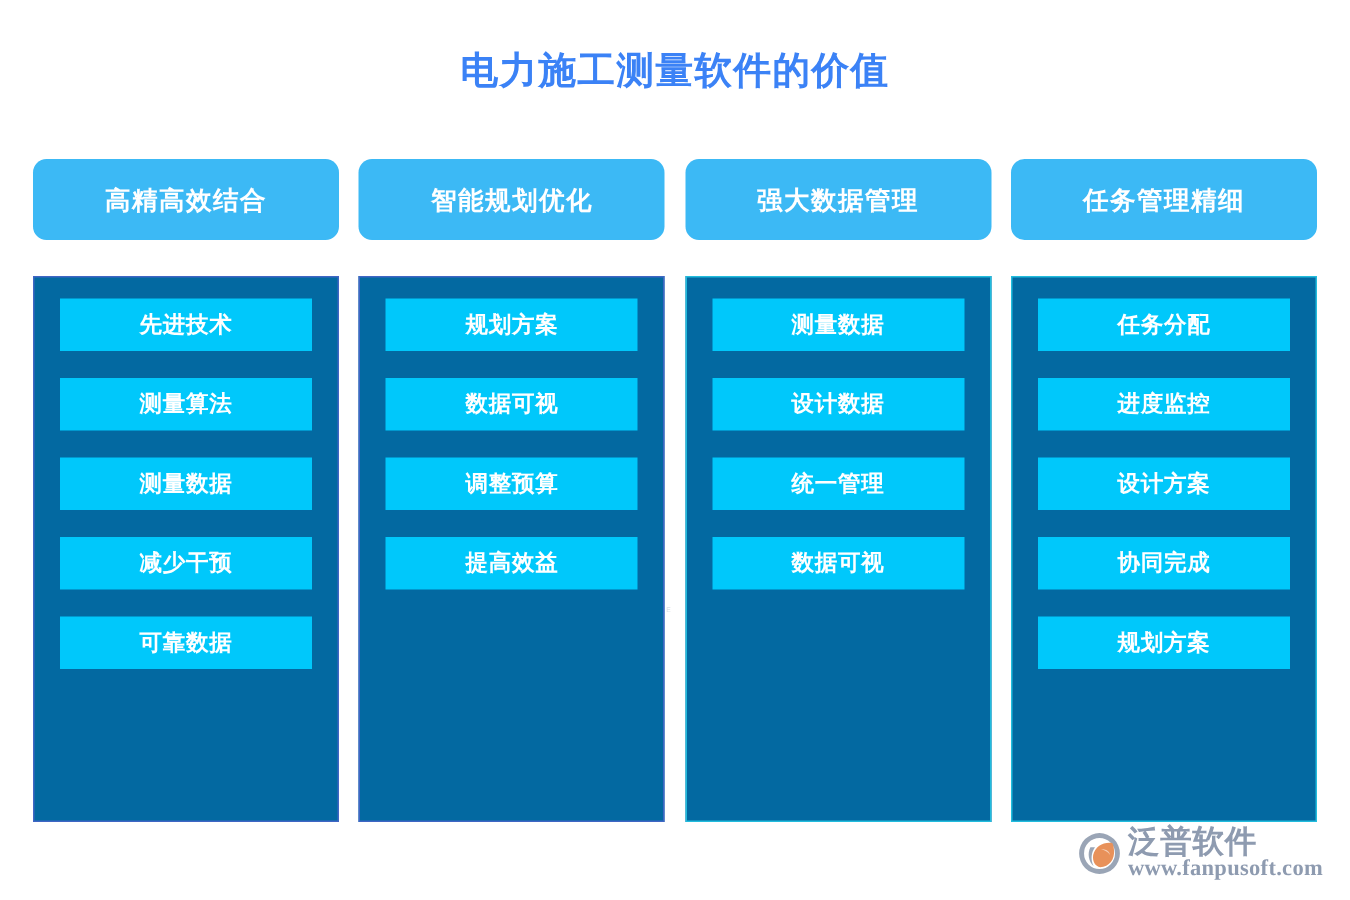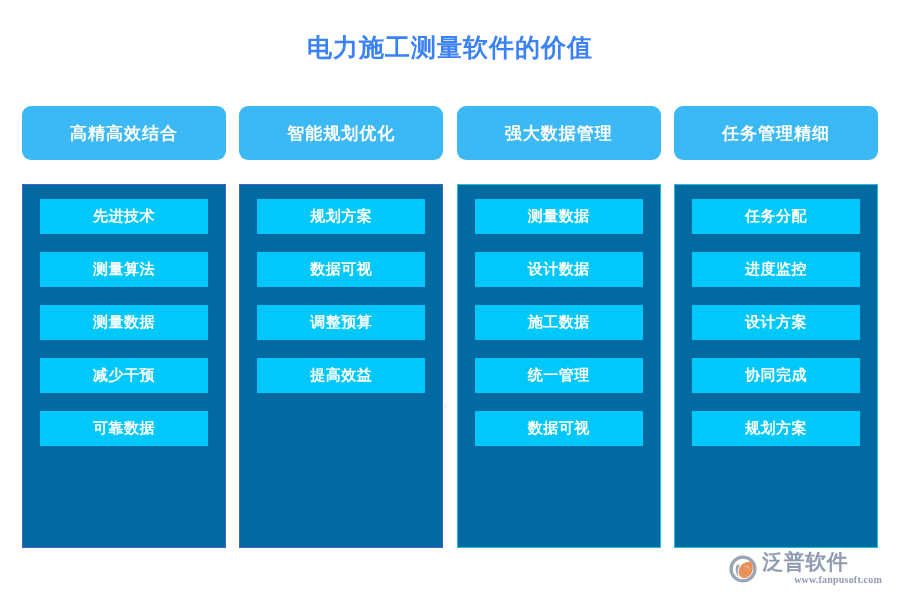--- a/index.html
+++ b/index.html
@@ -165,27 +165,26 @@
   .brand-logo .logo-cn {
     font-size: 21px;
     font-weight: bold;
     color: #8e9bb0;
     line-height: 22px;
     letter-spacing: 0.5px;
     white-space: nowrap;
   }
   .brand-logo .logo-url {
     font-family: "Liberation Serif", "DejaVu Serif", serif;
-    font-size: 10px;
+    font-size: 15px;
     font-weight: bold;
     color: #8e9bb0;
     line-height: 13px;
     letter-spacing: 0.2px;
     white-space: nowrap;
-    margin-left: 32px;
   }
 </style>
 </head>
 <body>
 
 <div class="page">
 
   <div class="title">电力施工测量软件的价值</div>
 
   <div class="columns">
@@ -209,21 +208,20 @@
         <div class="item">调整预算</div>
         <div class="item">提高效益</div>
       </div>
     </div>
 
     <div class="column">
       <div class="col-header">强大数据管理</div>
       <div class="col-body accent-cyan">
         <div class="item">测量数据</div>
         <div class="item">设计数据</div>
-        <div class="item">施工数据</div>
         <div class="item">统一管理</div>
         <div class="item">数据可视</div>
       </div>
     </div>
 
     <div class="column">
       <div class="col-header">任务管理精细</div>
       <div class="col-body accent-cyan">
         <div class="item">任务分配</div>
         <div class="item">进度监控</div>

